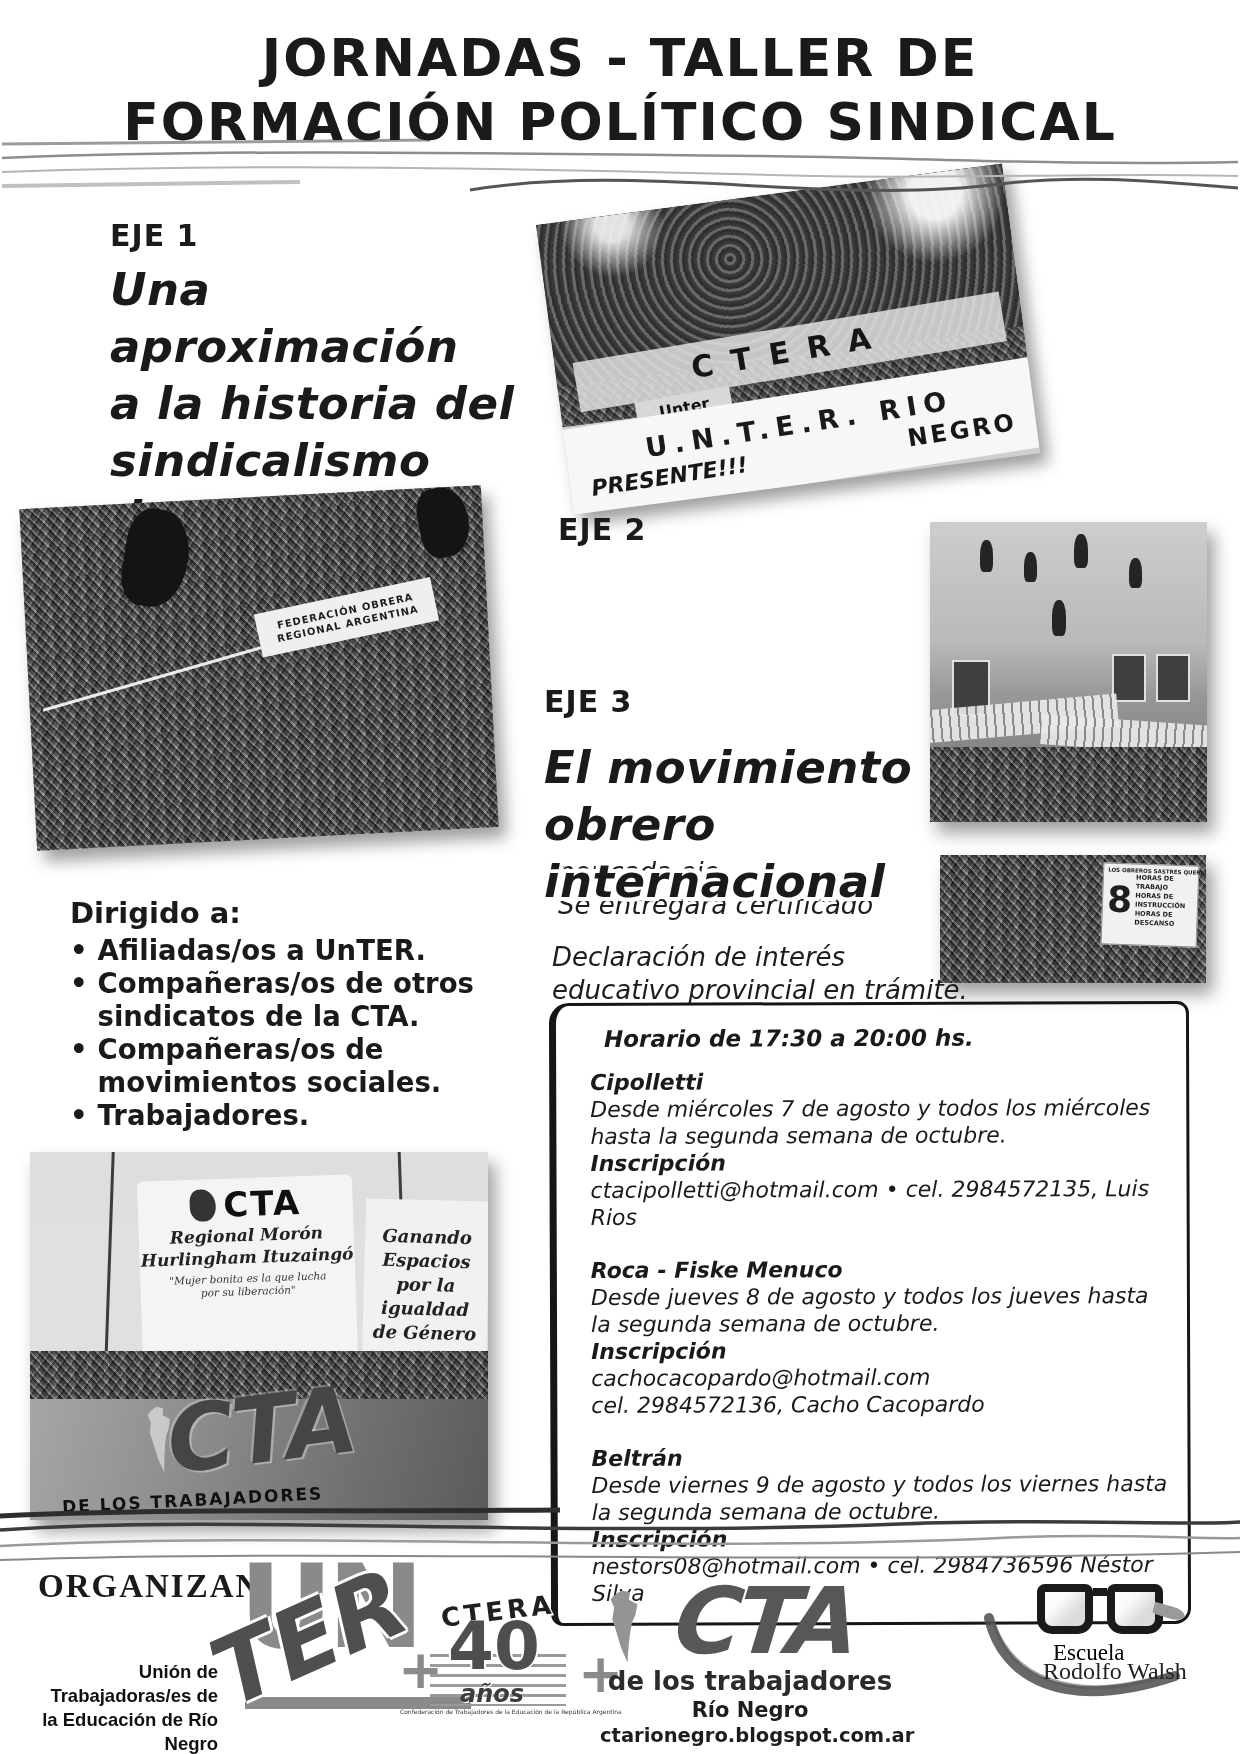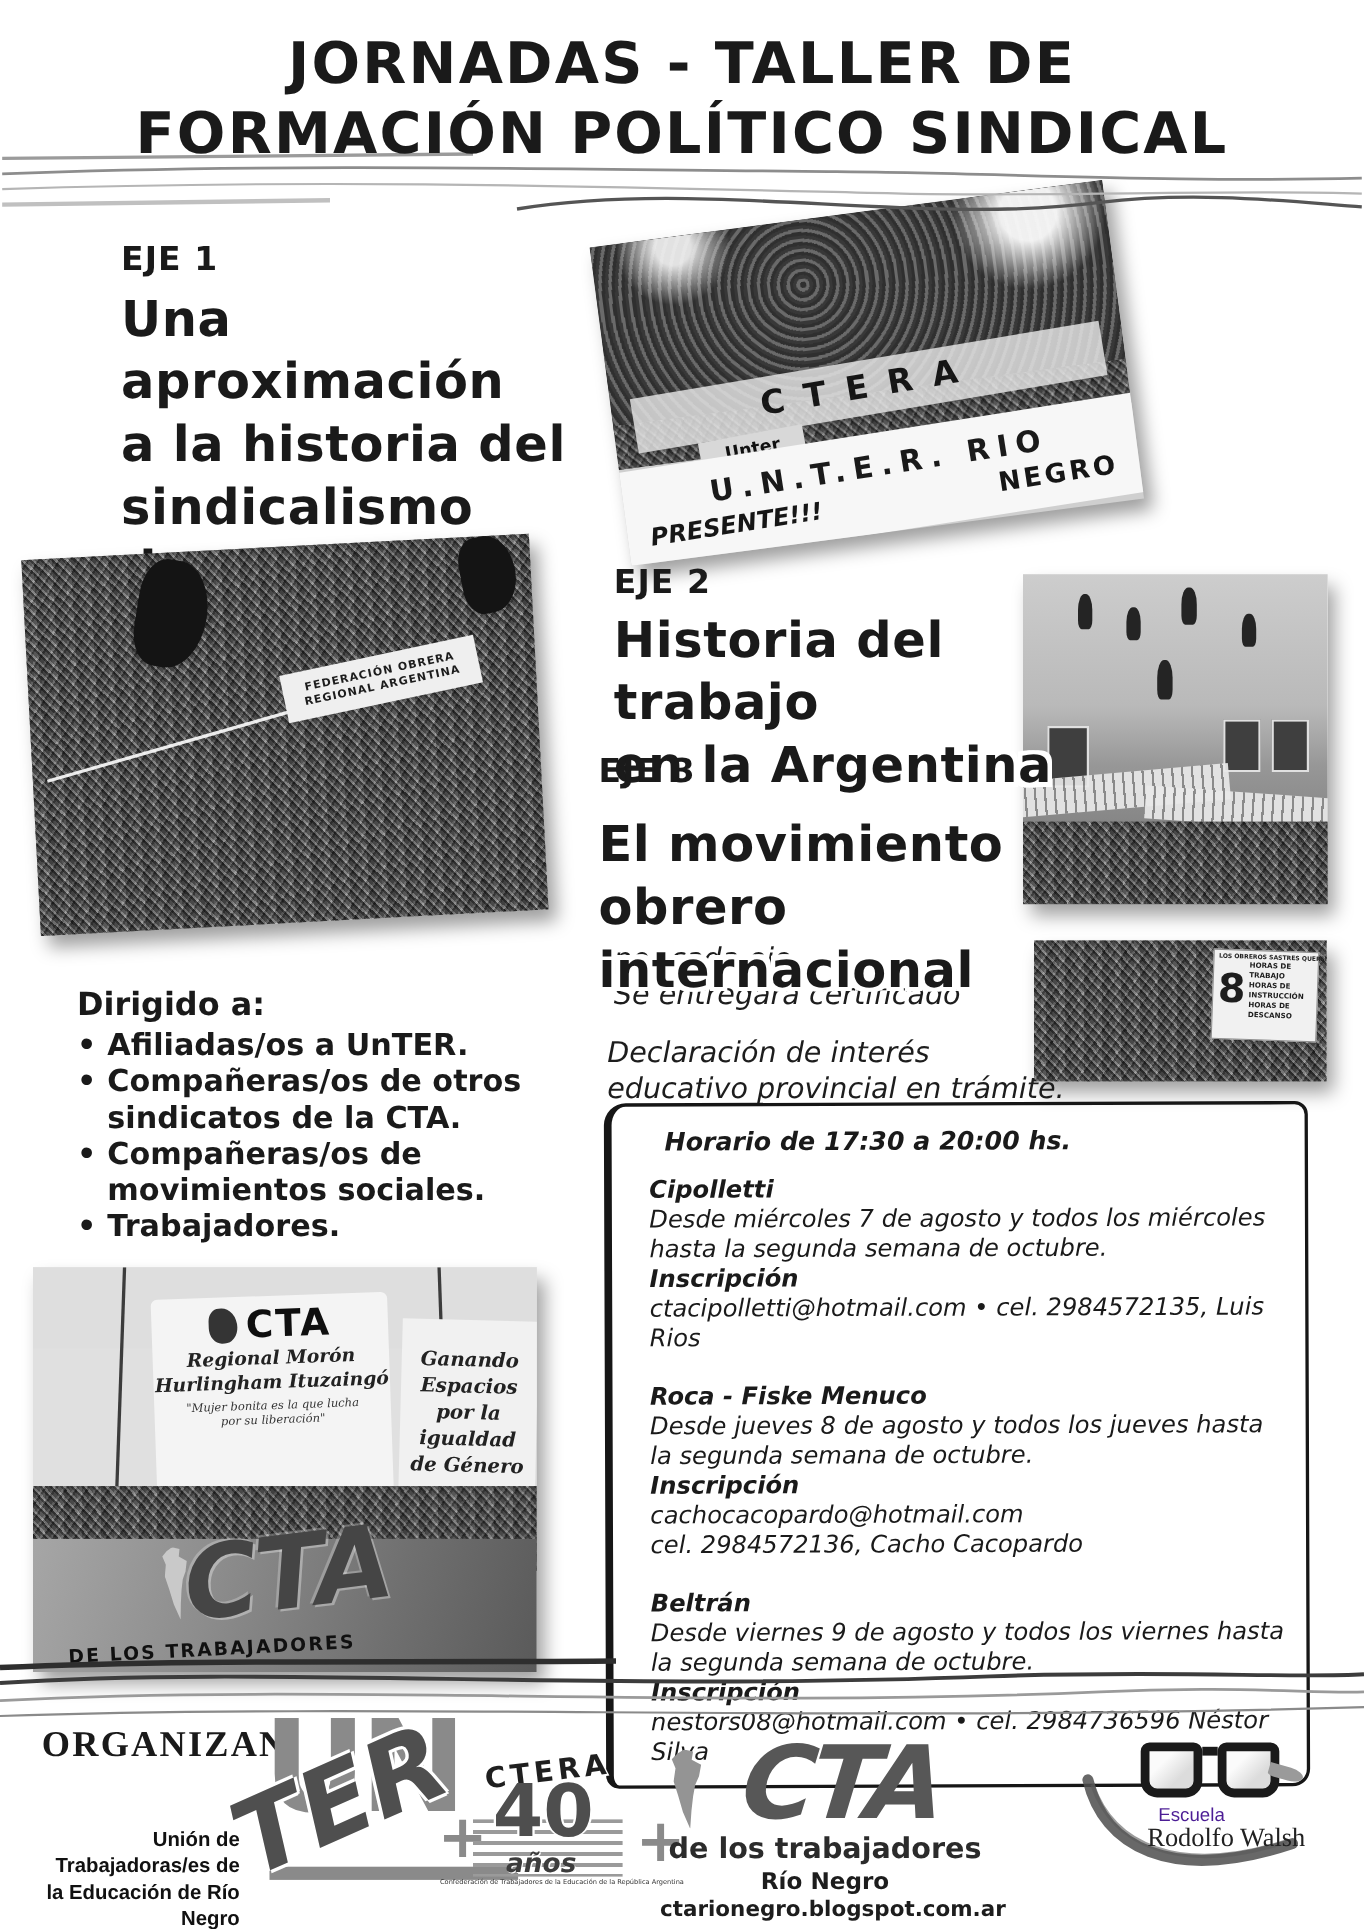--- a/index.html
+++ b/index.html
@@ -6,21 +6,21 @@
   .poster{position:relative;width:1240px;height:1754px;background:#fff;overflow:hidden;
           font-family:"DejaVu Sans",sans-serif;color:#1a1a1a;}
   .abs{position:absolute;}
 
   
   .title{left:0;right:0;top:26px;text-align:center;font-weight:800;font-size:52px;
          line-height:64px;letter-spacing:2px;z-index:3;}
 
   
   .eje-label{font-weight:800;font-size:30px;letter-spacing:1px;}
-  .eje-title{font-weight:800;font-size:45px;line-height:57px;letter-spacing:.5px;}
+  .eje-title{font-weight:800;font-style:italic;font-size:45px;line-height:57px;letter-spacing:.5px;}
   .outl{text-shadow:-4px -4px 0 #fff,4px -4px 0 #fff,-4px 4px 0 #fff,4px 4px 0 #fff,
         0 -4px 0 #fff,0 4px 0 #fff,-4px 0 0 #fff,4px 0 0 #fff;}
   .z5{z-index:5;}
 
   .note{font-style:italic;font-size:26px;line-height:33px;color:#1d1d1d;z-index:3;}
 
   
   .aud-head{font-weight:800;font-size:29px;z-index:3;}
   .aud-list{list-style:none;margin:0;padding:0;font-weight:700;font-size:27.5px;line-height:33px;z-index:3;}
   .aud-list li{display:flex;gap:10px;}
@@ -136,21 +136,21 @@
   .cta-l1{font-weight:800;font-size:26px;color:#2b2b2b;margin-top:2px;}
   .cta-l2{font-weight:800;font-size:21px;color:#1d1d1d;margin-top:2px;}
   .cta-l3{font-weight:800;font-size:19.5px;color:#1d1d1d;margin-top:2px;}
   .walsh{left:975px;top:1578px;width:215px;height:150px;z-index:3;}
   .glasses{left:62px;top:6px;display:flex;align-items:flex-start;}
   .lens{width:40px;height:34px;border:8px solid #1a1a1a;border-radius:8px 8px 15px 15px;
         background:linear-gradient(135deg,#fbfbfb 30%,#dcdcdc 70%);}
   .bridge{width:14px;height:8px;background:#1a1a1a;margin-top:4px;}
   .swoosh{left:178px;top:28px;width:32px;height:12px;background:#9a9a9a;
           border-radius:0 80% 80% 40%/0 100% 100% 40%;transform:rotate(16deg);}
-  .walsh-t1{left:78px;top:62px;font-family:Liberation Sans, sans-serif;font-size:17px;color:#4c1d95;}
+  .walsh-t1{left:78px;top:62px;font-family:Liberation Serif, serif;font-size:23px;color:#000000;}
   .walsh-t2{left:68px;top:80px;font-family:"Liberation Serif",serif;font-size:24px;color:#222;}
   svg.fl{z-index:2;}
   svg.fl2{z-index:4;}
 </style>
 </head>
 <body>
 
 <div class="poster">
 
   <div class="abs title">
@@ -189,24 +189,20 @@
       <div class="pA-l1">U.N.T.E.R. RIO</div>
       <div class="pA-l2">
         <span class="pA-pres">PRESENTE!!!</span>
         <span class="pA-neg">NEGRO</span>
       </div>
     </div>
   </div>
 
   <div class="abs z5" style="left:558px;top:512px;width:500px;">
     <div class="eje-label">EJE 2</div>
-    <div class="eje-title outl" style="margin-top:6px;">
-      <div>Historia del trabajo</div>
-      <div>en la Argentina</div>
-    </div>
   </div>
 
   <div class="abs z5" style="left:544px;top:684px;width:520px;">
     <div class="eje-label">EJE 3</div>
     <div class="eje-title outl" style="margin-top:20px;">
       <div>El movimiento</div>
       <div>obrero internacional</div>
     </div>
   </div>
 

